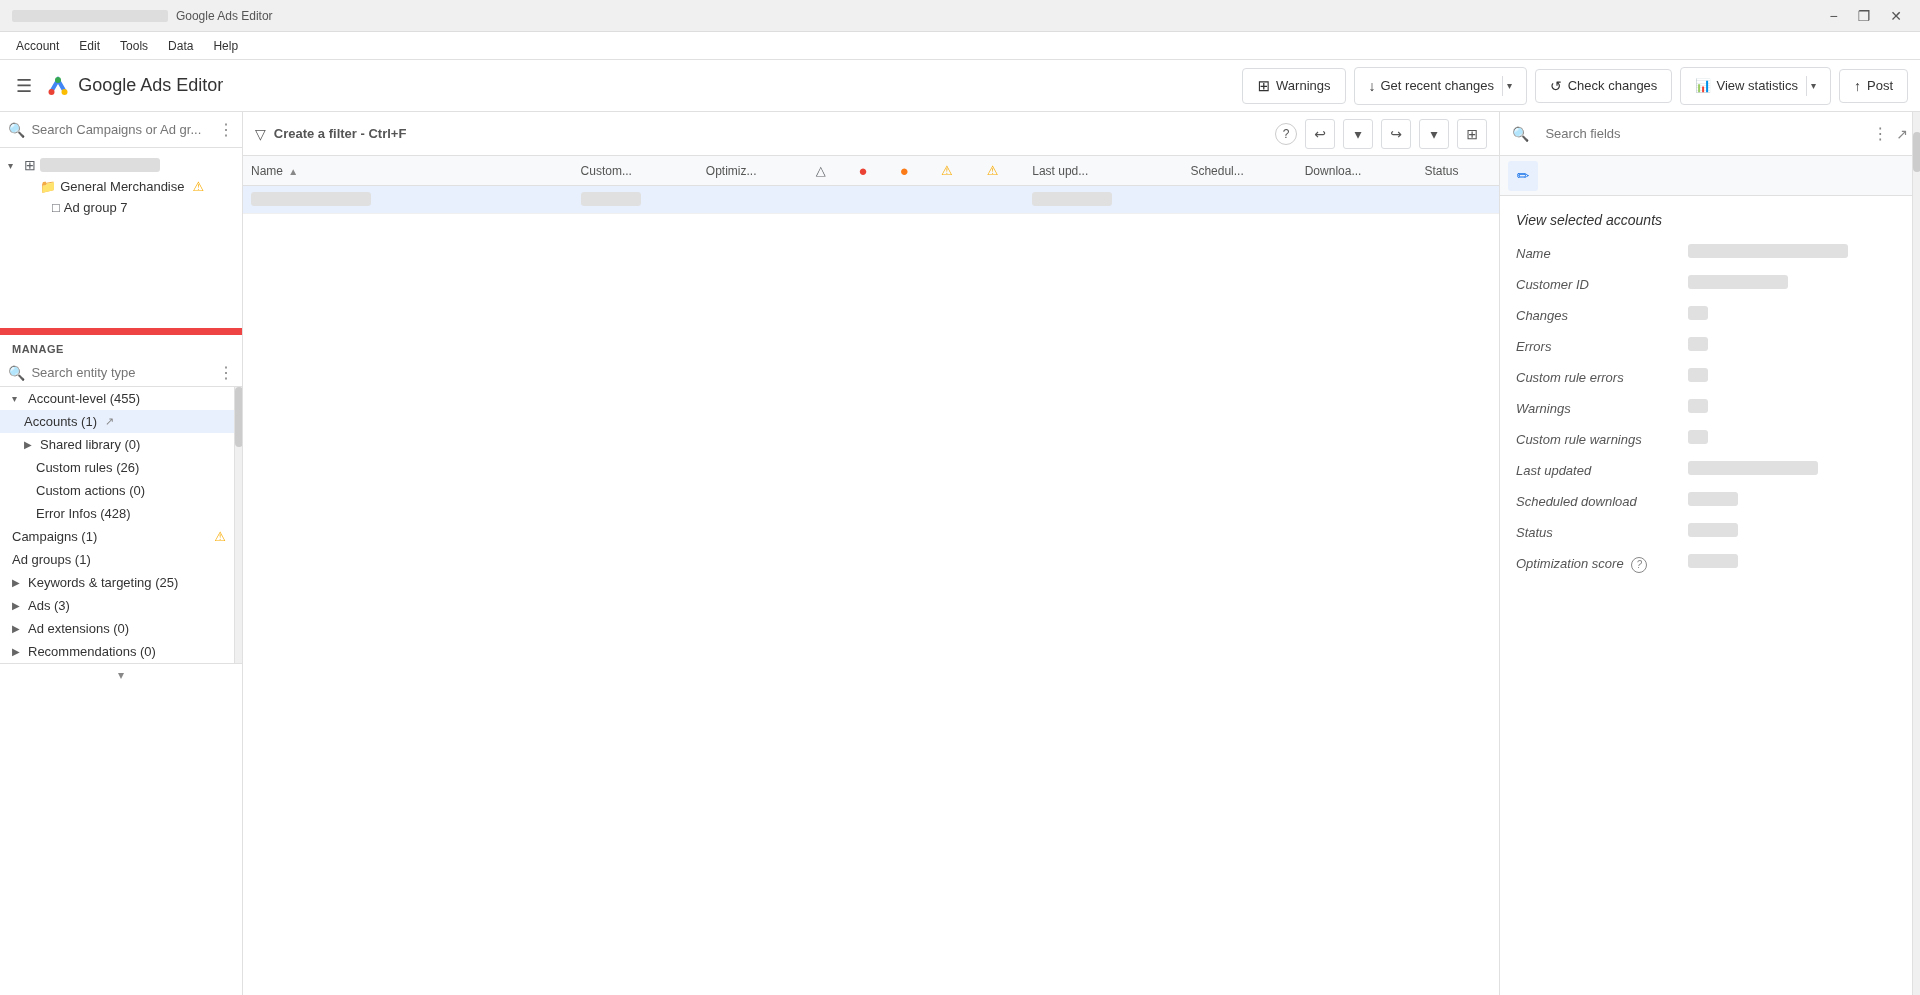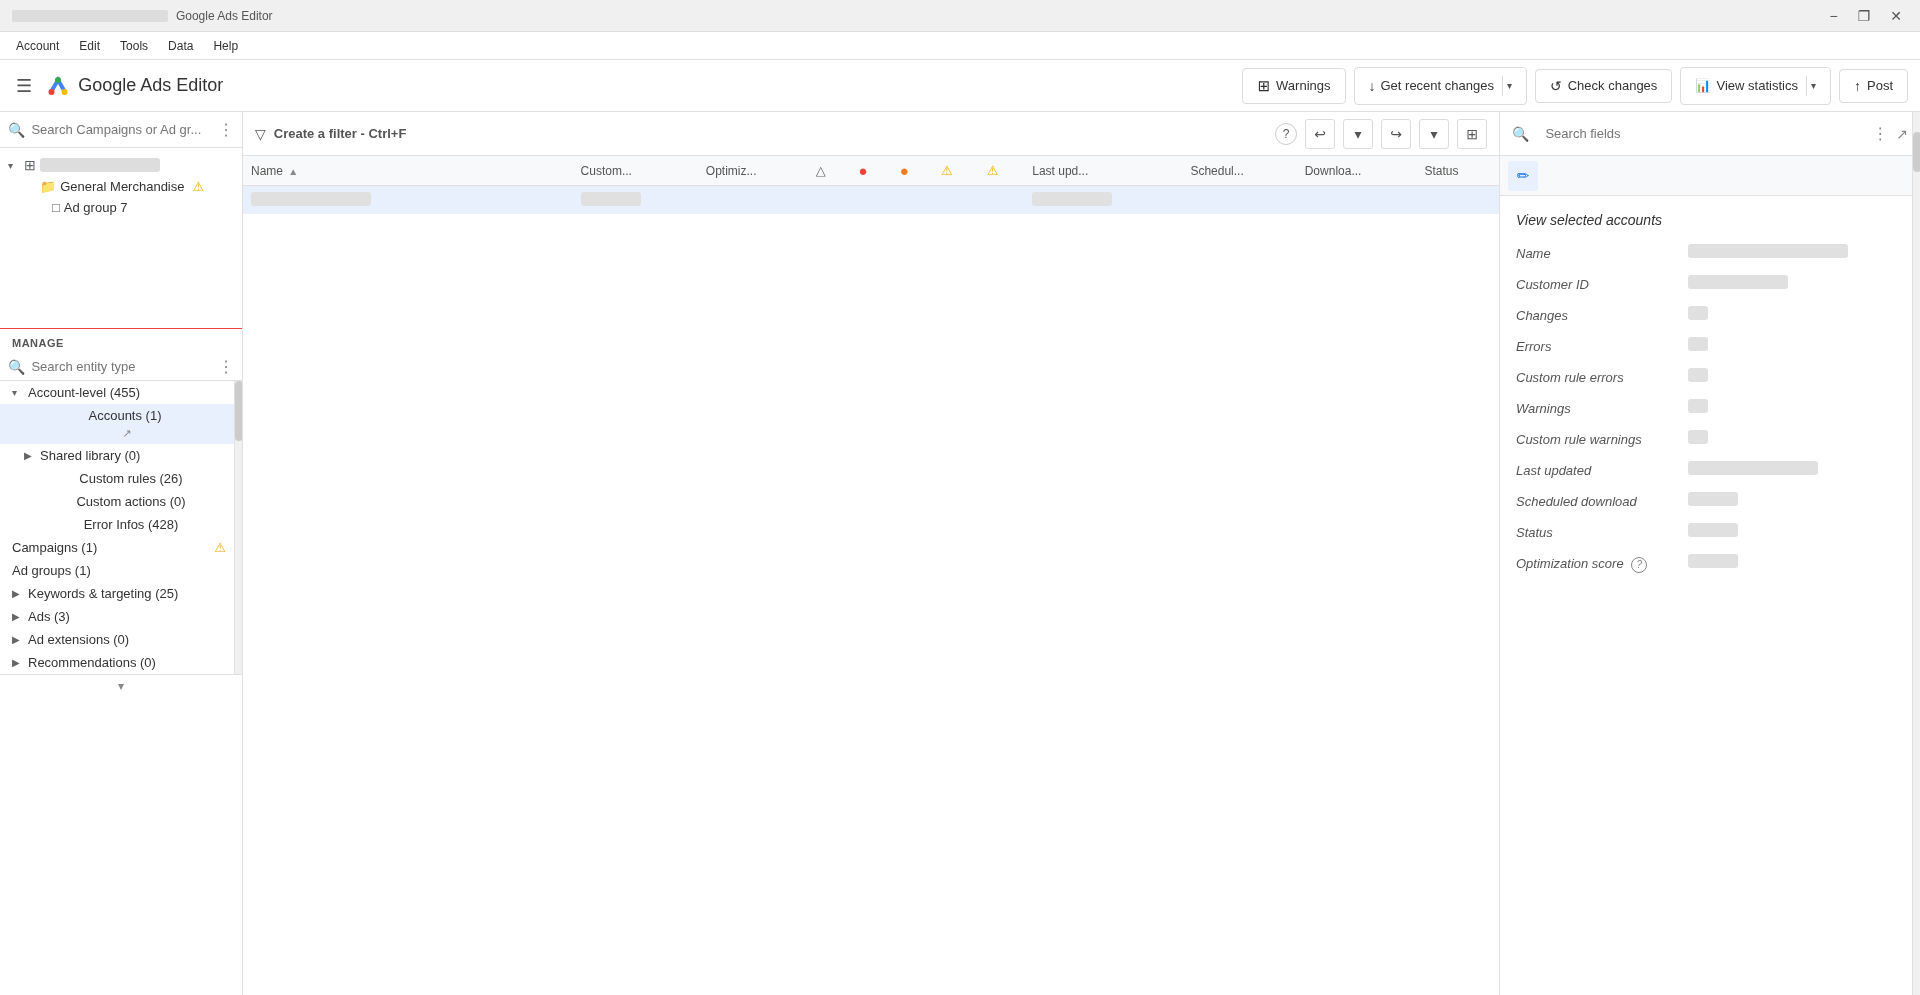--- a/index.html
+++ b/index.html
@@ -109,21 +109,21 @@
       cursor: pointer;
       white-space: nowrap;
       overflow: hidden;
     }
     .tree-item .expand-icon { color: #666; font-size: 10px; width: 12px; flex-shrink: 0; }
     .tree-item .folder-icon { color: #5f6368; font-size: 14px; flex-shrink: 0; }
     .tree-item .item-label { font-size: 13px; color: #333; overflow: hidden; text-overflow: ellipsis; }
     .tree-item .warn-icon { color: #f9ab00; font-size: 13px; margin-left: 4px; }
 
     
-    .manage-section { border-top: 1px solid #ef4444; }
+    .manage-section { border-top: 7px solid #ef4444; }
     .manage-header {
       padding: 8px 12px 4px;
       font-size: 11px;
       font-weight: 600;
       color: #555;
       letter-spacing: 0.5px;
     }
     .manage-search {
       padding: 4px 8px;
       display: flex;
@@ -134,23 +134,23 @@
     .manage-search input {
       flex: 1; border: none; outline: none; font-size: 13px; color: #333; background: transparent;
     }
     .entity-list { overflow-y: auto; flex: 1; max-height: 320px; }
     .entity-item {
       display: flex; align-items: center; gap: 4px;
       padding: 4px 8px 4px 12px;
       cursor: pointer;
       color: #333;
     }
-    .entity-item.selected { background: #e8f0fe; flex-direction: column; }
+    .entity-item.selected { background: #e8f0fe; }
     .entity-item.indented { padding-left: 24px; }
-    .entity-item.indented2 { padding-left: 36px; justify-content: center; }
+    .entity-item.indented2 { padding-left: 36px; }
     .entity-item .expand-icon { color: #666; font-size: 10px; width: 12px; flex-shrink: 0; }
     .entity-item .item-label { font-size: 13px; color: #333; }
     .entity-item .warn-icon { color: #f9ab00; font-size: 13px; margin-left: auto; }
     .entity-item .ext-icon { color: #888; font-size: 11px; margin-left: 4px; }
     .entity-scroll-container { overflow-y: auto; }
 
     
     .center-panel {
       flex: 1;
       display: flex;

